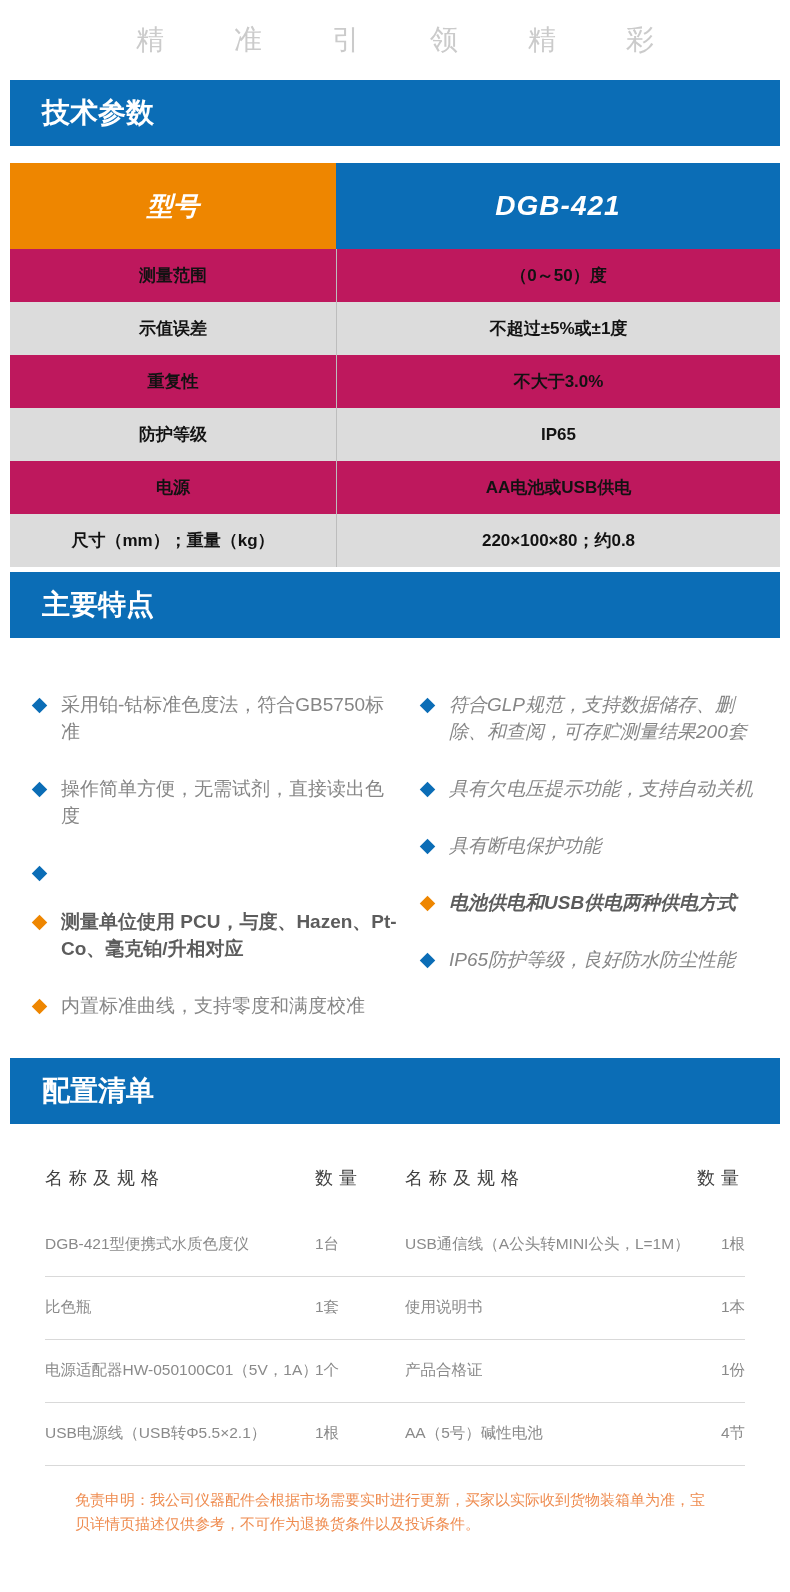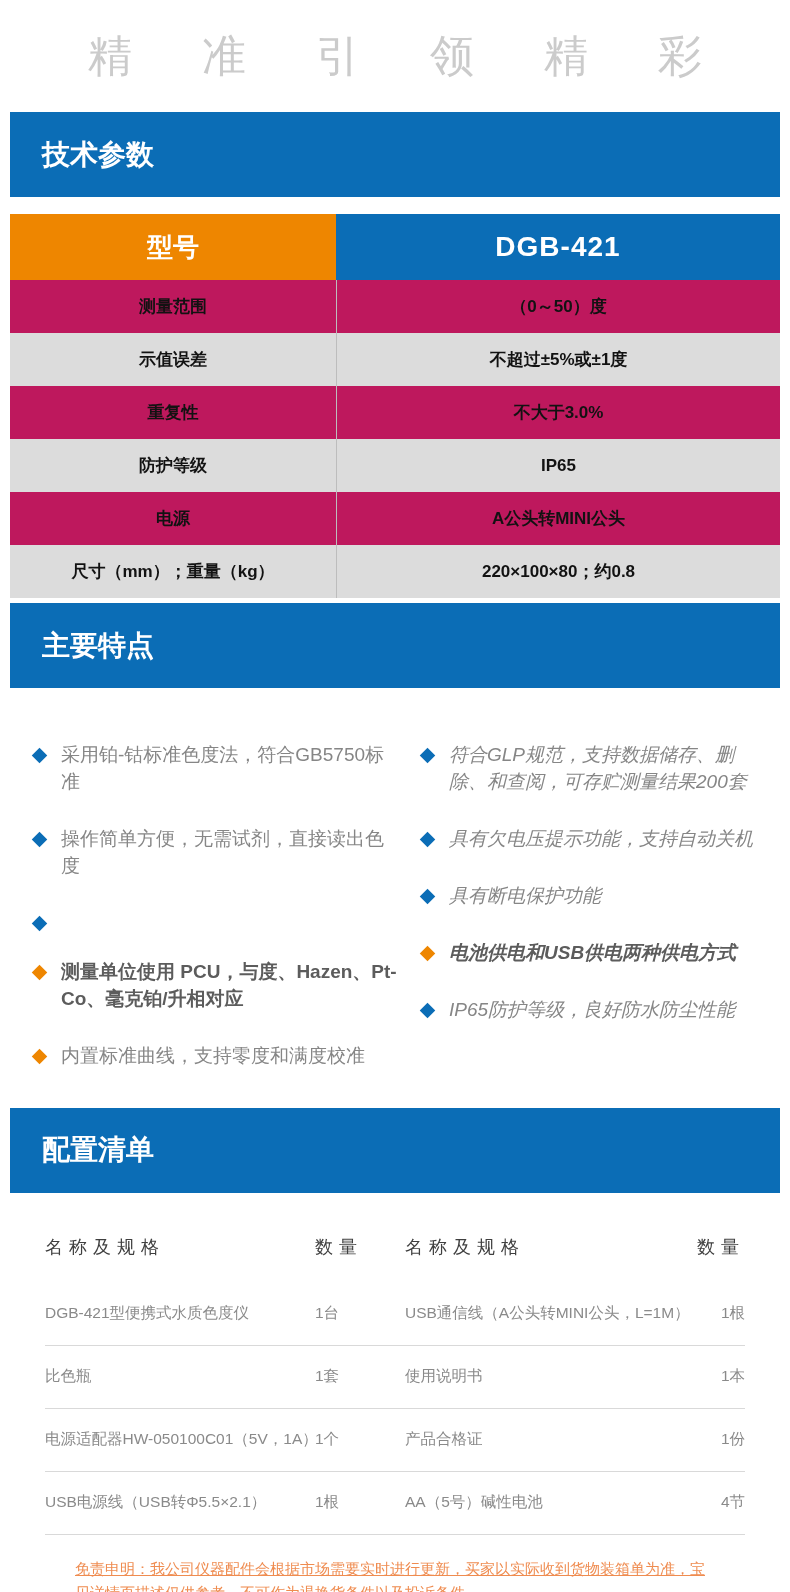--- a/index.html
+++ b/index.html
@@ -3,33 +3,33 @@
 <meta charset="utf-8">
 <style>
   html,body{margin:0;padding:0;}
   body{
     width:790px;height:1592px;background:#ffffff;overflow:hidden;
     font-family:"Liberation Sans","DejaVu Sans",sans-serif;
     -webkit-font-smoothing:antialiased;
   }
   
   .watermark{
-    height:112px;display:flex;align-items:center;justify-content:center;
-    color:#cbcbcb;font-size:44px;font-weight:400;
+    height:80px;display:flex;align-items:center;justify-content:center;
+    color:#cbcbcb;font-size:28px;font-weight:400;
     letter-spacing:70px;text-indent:70px;white-space:nowrap;
   }
   
   .section-bar{
-    margin:0 10px;height:85px;background:var(--blue,#0b6db6);
+    margin:0 10px;height:66px;background:var(--blue,#0b6db6);
     display:flex;align-items:center;padding-left:32px;box-sizing:border-box;
     color:#ffffff;font-size:28px;font-weight:bold;
   }
   
   .spec-table{margin:17px 10px 0;}
-  .spec-header{display:flex;height:66px;}
+  .spec-header{display:flex;height:86px;font-style:italic;}
   .spec-header .hl{
     width:326px;background:var(--orange,#ee8600);color:#fff;
     display:flex;align-items:center;justify-content:center;
     font-size:26px;font-weight:bold;
   }
   .spec-header .hv{
     flex:1;background:var(--blue,#0b6db6);color:#fff;
     display:flex;align-items:center;justify-content:center;
     font-size:28px;font-weight:bold;letter-spacing:1px;
   }
@@ -72,21 +72,21 @@
     color:#8a8a8a;font-size:15.5px;border-bottom:1px solid #d9d9d9;
     white-space:nowrap;
   }
   .c1{width:270px;flex:none;overflow:visible;}
   .c2{width:90px;flex:none;}
   .c3{flex:1;}
   .c4{width:55px;flex:none;text-align:right;}
   
   .disclaimer{
     margin:22px 75px 17px;color:var(--disclaimer_orange,#ef8c50);
-    font-size:15px;line-height:1.6;text-decoration:underline;
+    font-size:15px;line-height:1.6;
   }
 </style>
 </head>
 <body>
 
 <div class="watermark">精准引领精彩</div>
 
 <div class="section-bar">
   <span>技术参数</span>
 </div>
@@ -107,21 +107,21 @@
   <div class="spec-row">
     <div class="rl">重复性</div>
     <div class="rv">不大于3.0%</div>
   </div>
   <div class="spec-row alt">
     <div class="rl">防护等级</div>
     <div class="rv">IP65</div>
   </div>
   <div class="spec-row">
     <div class="rl">电源</div>
-    <div class="rv">A公头转MINI公头</div>
+    <div class="rv">AA电池或USB供电</div>
   </div>
   <div class="spec-row alt">
     <div class="rl">尺寸（mm）；重量（kg）</div>
     <div class="rv">220×100×80；约0.8</div>
   </div>
 </div>
 
 <div class="section-bar bar-features">
   <span>主要特点</span>
 </div>

